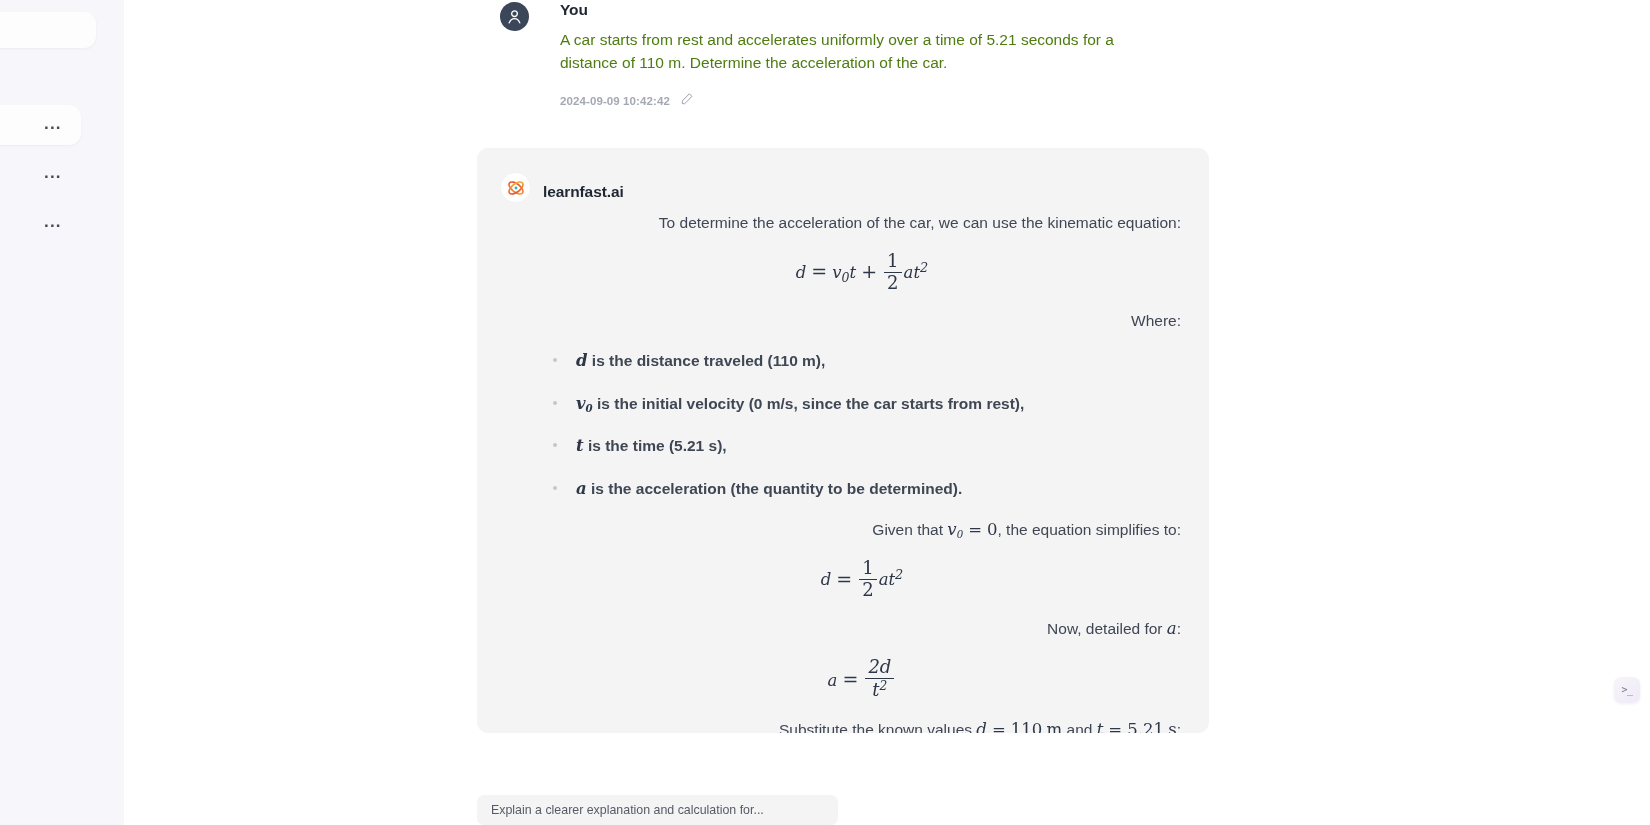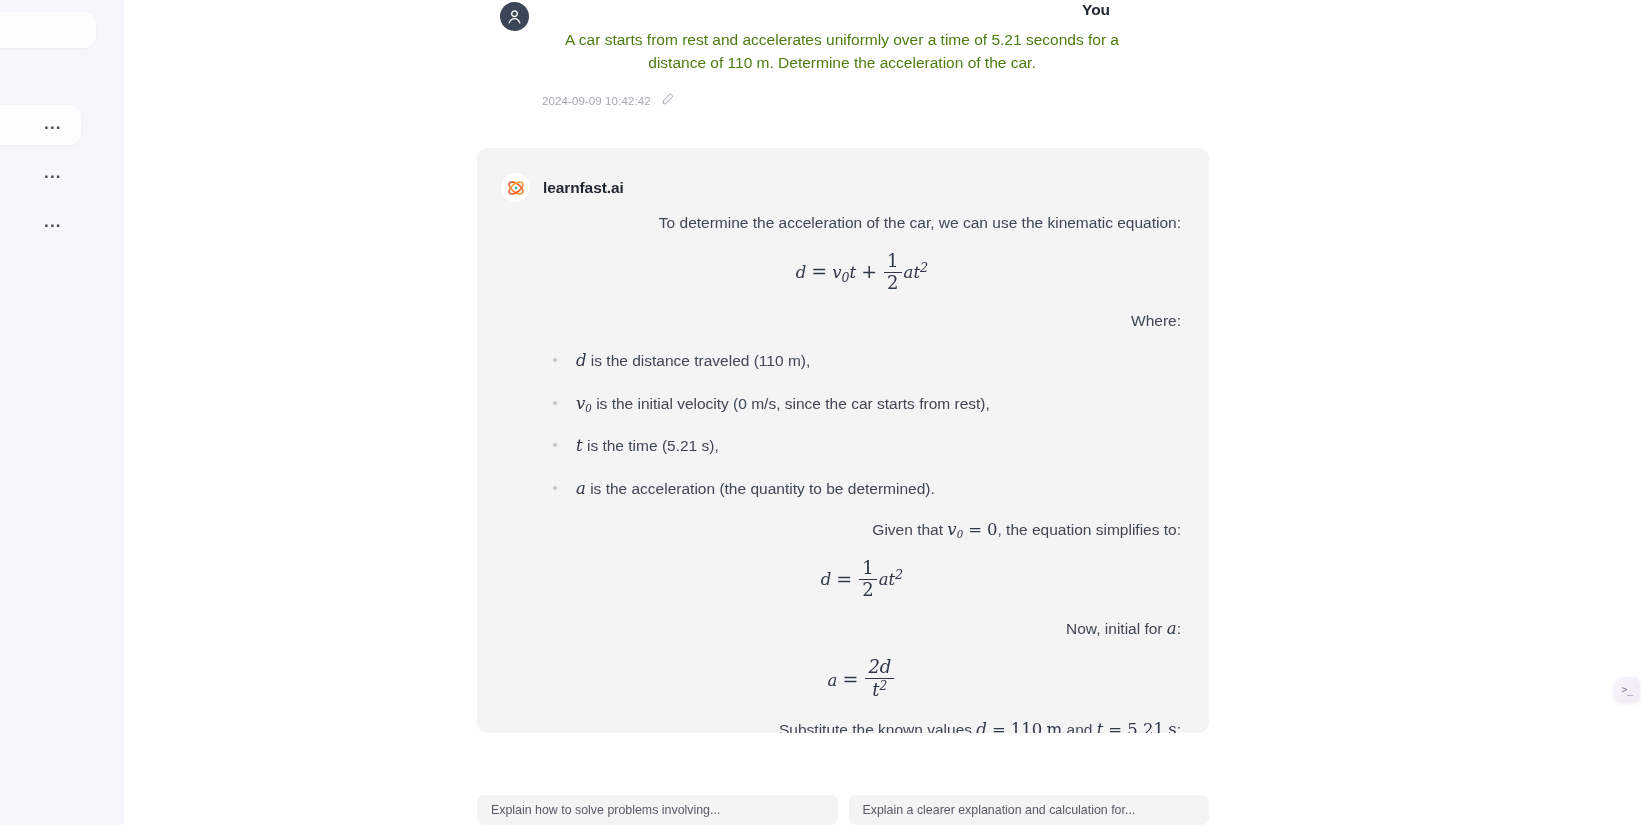--- a/index.html
+++ b/index.html
@@ -65,23 +65,22 @@
 
   
   .user-msg {
     position: relative;
     padding: 0 0 0 0;
     margin: 0;
   }
   .msg-head {
     display: flex;
     align-items: flex-start;
-    gap: 13px;
+    gap: 31px;
     padding-left: 376px;
-    text-align: center;
   }
   .avatar {
     width: 29px; height: 29px;
     border-radius: 50%;
     background: #3b4759;
     flex: 0 0 29px;
     display: flex;
     align-items: center;
     justify-content: center;
     margin-top: 2px;
@@ -106,38 +105,39 @@
   .meta-row {
     display: flex;
     align-items: center;
     gap: 10px;
     margin-top: 17px;
   }
   .timestamp {
     font-size: 11.5px;
     color: #a3a8b3;
     letter-spacing: 0.1px;
+    font-weight: bold;
   }
   .edit-icon { display: block; cursor: pointer; }
 
   
   .assistant-card {
     position: absolute;
     left: 353px;
     top: 148px;
     width: 732px;
     background: #f4f4f5;
     border-radius: 11px;
     padding: 24px 28px 26px 24px;
     overflow: hidden;
     height: 585px;
   }
   .assist-head {
     display: flex;
-    align-items: center;
+    align-items: flex-end;
     gap: 13px;
   }
   .logo-badge {
     width: 29px; height: 29px;
     border-radius: 50%;
     background: #ffffff;
     flex: 0 0 29px;
     display: flex;
     align-items: center;
     justify-content: center;
@@ -203,20 +203,21 @@
   }
   .frac .num { display: block; padding: 0 3px 1px 3px; line-height: 1.05; }
   .frac .den { display: block; padding: 1px 3px 0 3px; border-top: 1.1px solid #2e3748; line-height: 1.05; }
   .op { font-style: normal; padding: 0 5px; }
 
   
   ul.blist {
     list-style: none;
     margin: 16px 0 0 0;
     padding: 0;
+    font-weight: bold;
   }
   ul.blist li {
     position: relative;
     padding-left: 33px;
     font-size: 15.5px;
     color: #3f4754;
     line-height: 1.5;
     margin-bottom: 18px;
   }
   ul.blist li:last-child { margin-bottom: 0; }
@@ -362,33 +363,32 @@
             <li><span class="math-inline">t</span><span> is the time (5.21 s),</span></li>
             <li><span class="math-inline">a</span><span> is the acceleration (the quantity to be determined).</span></li>
           </ul>
 
           <p class="p"><span>Given that </span><span class="math-inline">v</span><span class="math-inline sub">0</span><span class="math-inline op">=</span><span class="math-inline math-up">0</span><span>, the equation simplifies to:</span></p>
 
           <div class="math-block">
             <span class="math-inline">d</span><span class="op">=</span><span class="frac"><span class="num math-up">1</span><span class="den math-up">2</span></span><span class="math-inline">a</span><span class="math-inline">t</span><span class="sup math-up">2</span>
           </div>
 
-          <p class="p"><span>Now, initial for </span><span class="math-inline">a</span><span>:</span></p>
+          <p class="p"><span>Now, detailed for </span><span class="math-inline">a</span><span>:</span></p>
 
           <div class="math-block">
             <span class="math-inline">a</span><span class="op">=</span><span class="frac"><span class="num">2d</span><span class="den"><span>t</span><span class="sup math-up">2</span></span></span>
           </div>
 
           <p class="p"><span>Substitute the known values </span><span class="math-inline">d</span><span class="math-inline op">=</span><span class="math-inline math-up">110</span>&nbsp;<span class="math-inline math-up">m</span><span> and </span><span class="math-inline">t</span><span class="math-inline op">=</span><span class="math-inline math-up">5.21</span>&nbsp;<span class="math-inline math-up">s</span><span>:</span></p>
 
         </div>
       </div>
 
       <div class="suggestions">
-        <button class="sugg-btn">Explain how to solve problems involving...</button>
         <button class="sugg-btn">Explain a clearer explanation and calculation for...</button>
       </div>
 
     </div>
 
     <div class="corner-widget">
       <span class="term">&gt;_</span>
     </div>
   </section>
 

